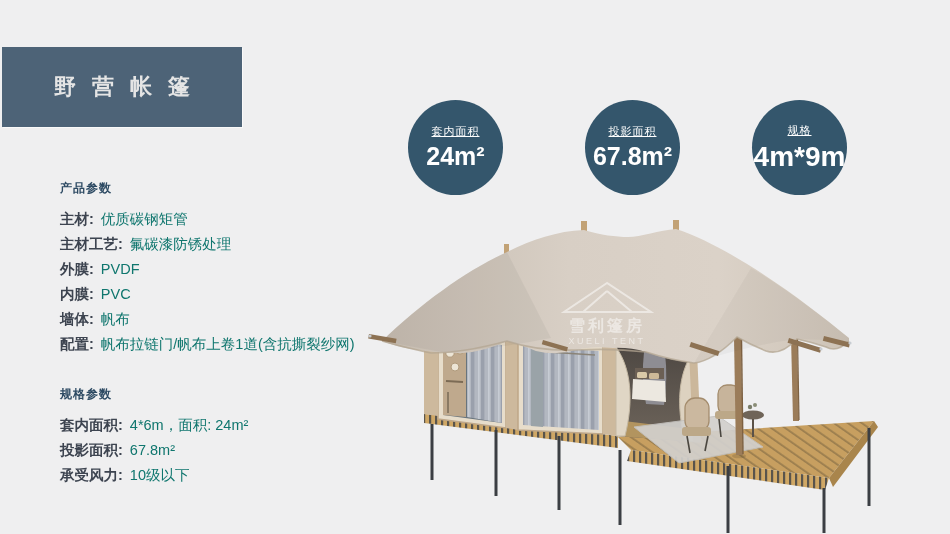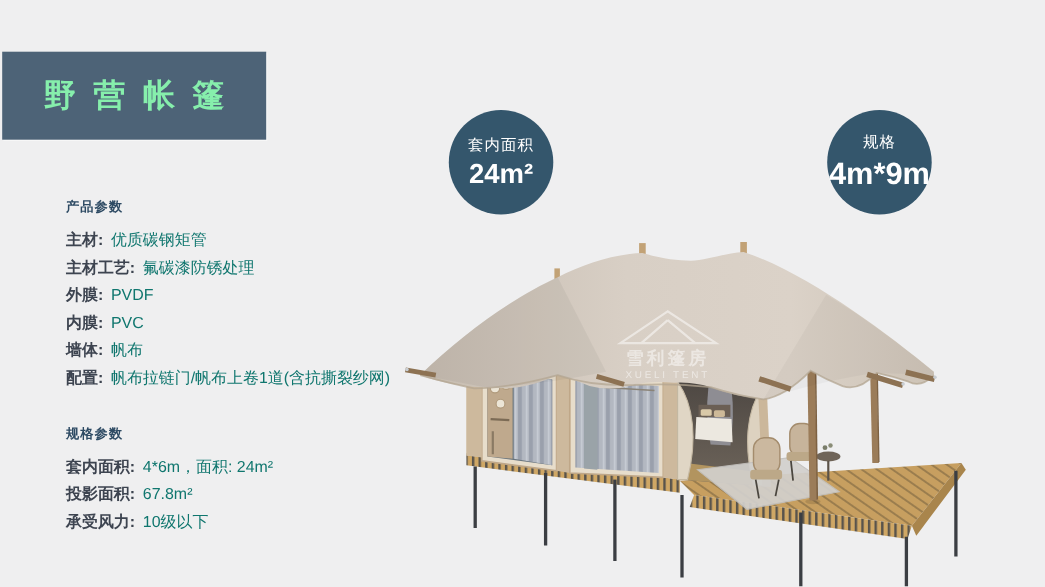--- a/index.html
+++ b/index.html
@@ -11,31 +11,31 @@
   }
   .page{position:absolute;inset:0;}
 
   
   .title-box{
     position:absolute;left:2px;top:47px;width:240px;height:80px;
     background:#4d6377;display:flex;align-items:center;justify-content:center;
     box-shadow:1px 1px 0 rgba(255,255,255,.6);
   }
   .title-box span{
-    color:#86efac;font-size:29px;font-weight:bold;
+    color:#e5e5e5;font-size:22px;font-weight:bold;
     letter-spacing:16px;margin-right:-16px;white-space:nowrap;
   }
 
   
   .stat-circle{
     position:absolute;top:100px;width:95px;height:95px;border-radius:50%;
     background:#34566c;color:#fff;display:flex;flex-direction:column;
     align-items:center;justify-content:center;text-align:center;
   }
-  .stat-circle .lbl{font-size:14px;letter-spacing:1px;margin-bottom:3px;}
+  .stat-circle .lbl{font-size:11px;letter-spacing:1px;margin-bottom:3px;text-decoration:underline;}
   .stat-circle .val{font-size:25px;font-weight:bold;letter-spacing:0;}
   #circle-1{left:408px;}
   #circle-2{left:585px;}
   #circle-3{left:752px;}
   #circle-3 .val{font-size:28px;}
 
   
   .section{position:absolute;left:60px;}
   #product-section{top:180px;}
   #spec-section{top:386px;}
@@ -56,20 +56,24 @@
 
 <div class="page">
 
   <div class="title-box">
     <span>野营帐篷</span>
   </div>
 
   <div class="stat-circle" id="circle-1">
     <div class="lbl">套内面积</div>
     <div class="val">24m²</div>
+  </div>
+  <div class="stat-circle" id="circle-2">
+    <div class="lbl">投影面积</div>
+    <div class="val">67.8m²</div>
   </div>
   <div class="stat-circle" id="circle-3">
     <div class="lbl">规格</div>
     <div class="val">4m*9m</div>
   </div>
 
   <div class="section" id="product-section">
     <h2>产品参数</h2>
     <div class="param-row">
       <span class="param-label">主材:</span><span class="param-value">优质碳钢矩管</span>

